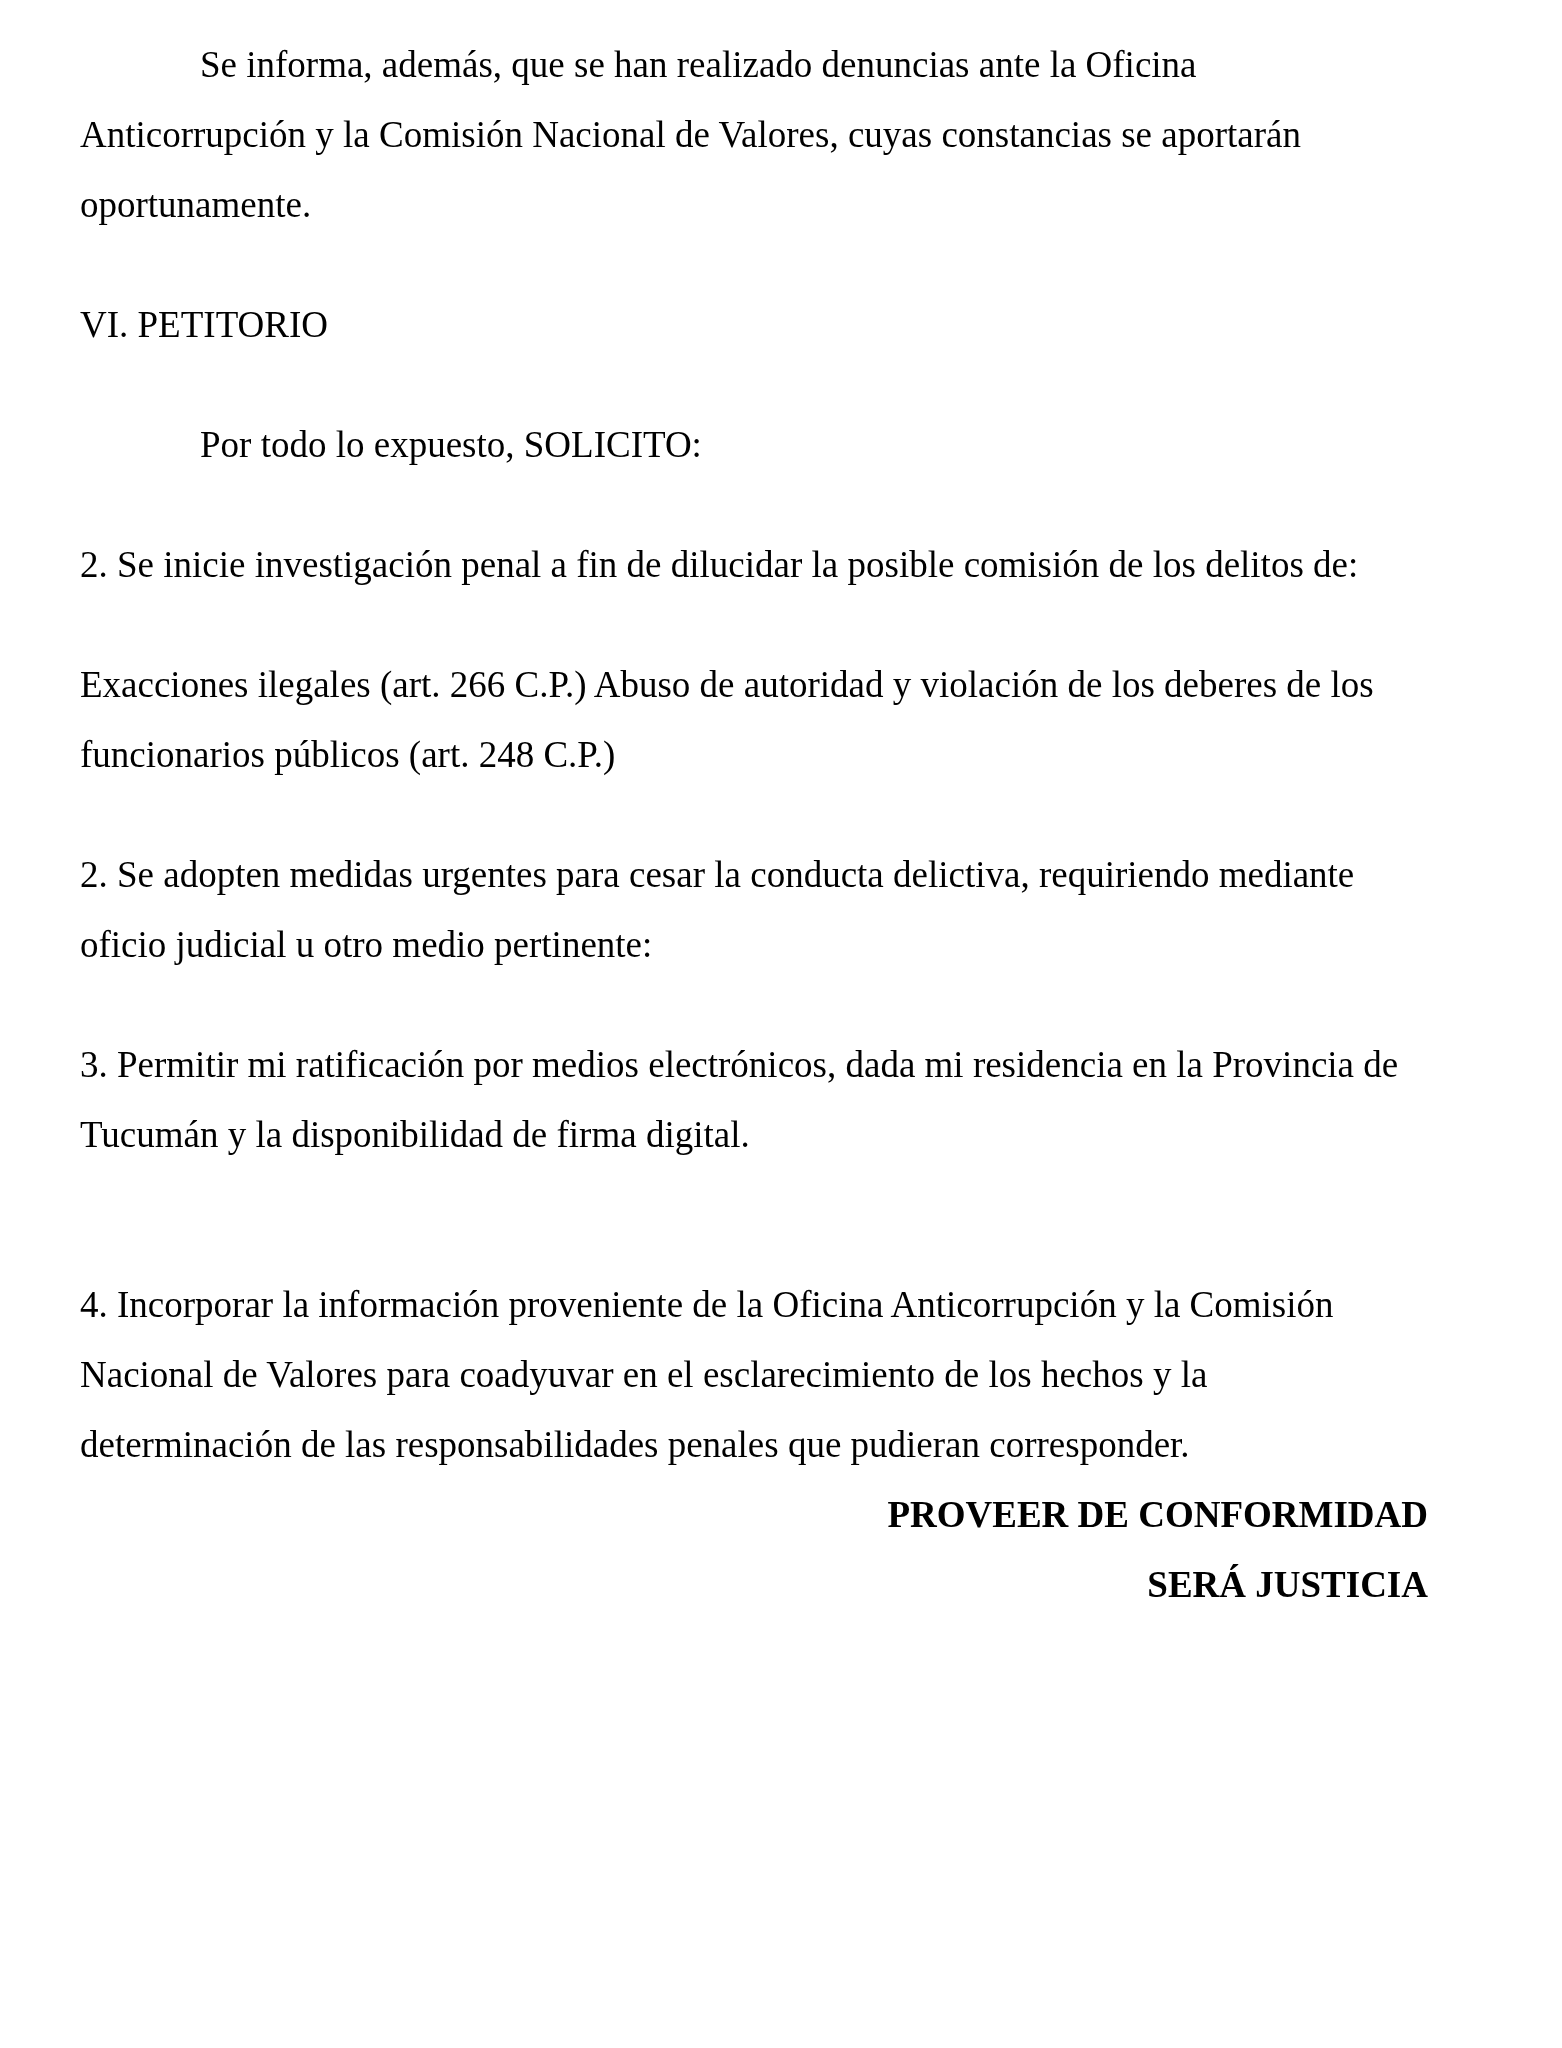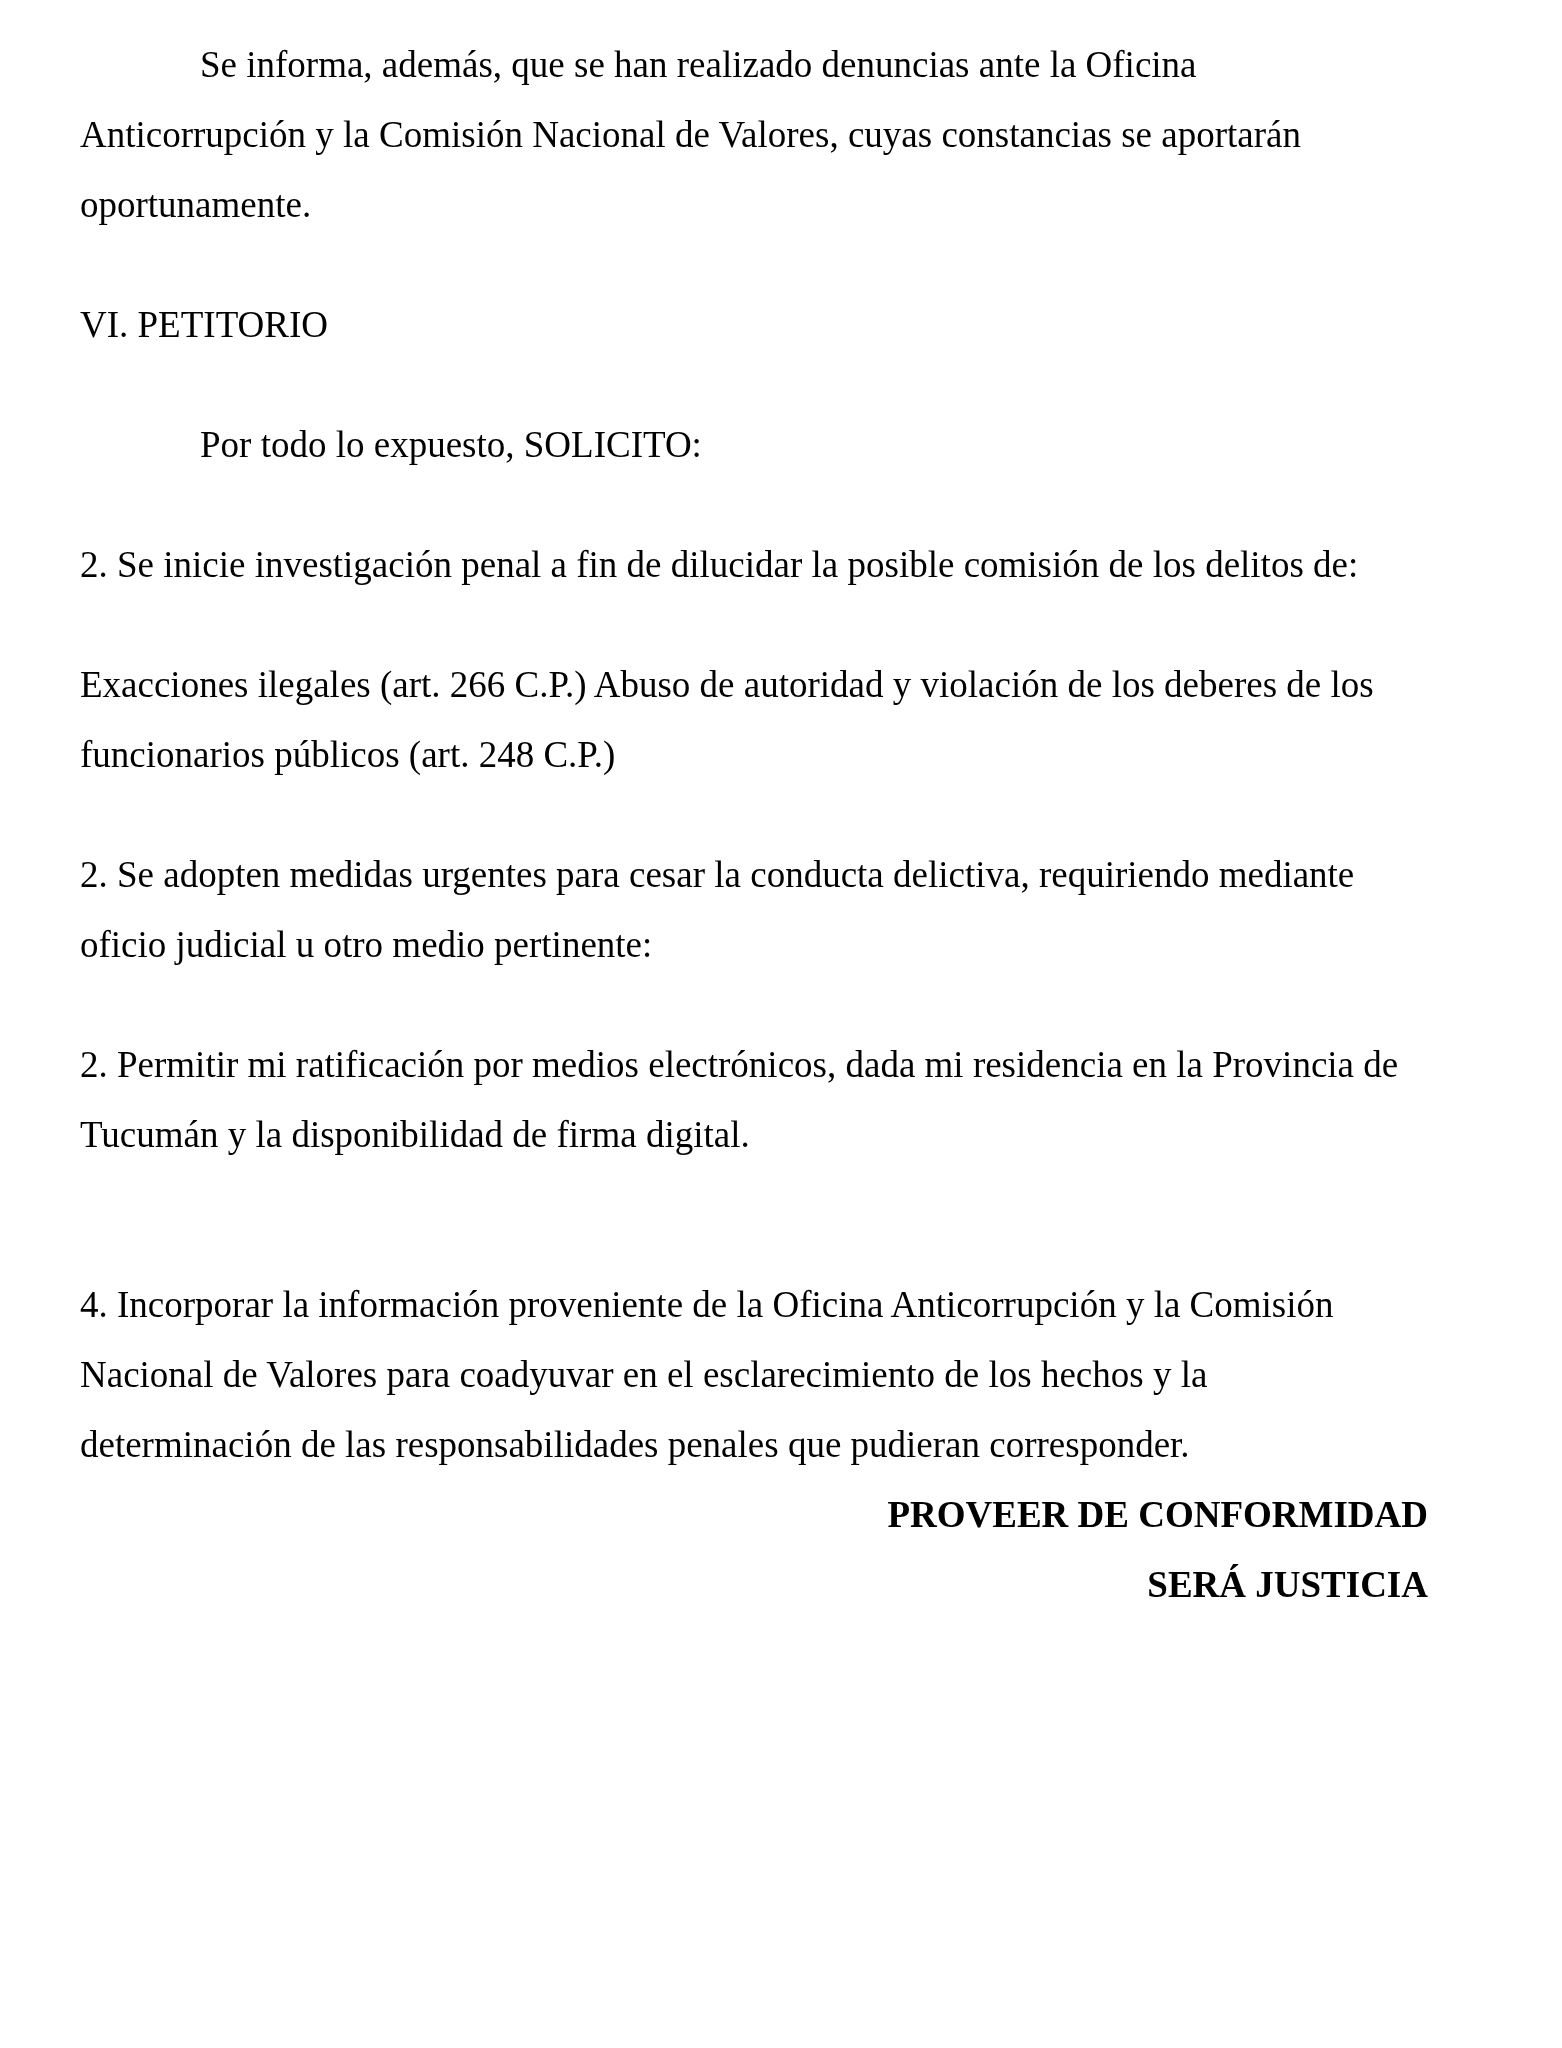--- a/index.html
+++ b/index.html
@@ -67,21 +67,21 @@
 
   <p>2. Se inicie investigación penal a fin de dilucidar la posible comisión de los delitos de:</p>
 
   <p>Exacciones ilegales (art. 266 C.P.) Abuso de autoridad y violación de los deberes de los funcionarios públicos (art. 248 C.P.)</p>
 
 
   <p>2. Se adopten medidas urgentes para cesar la conducta delictiva, requiriendo mediante oficio judicial u otro medio pertinente:</p>
 
 
 
-  <p>2. Permitir mi ratificación por medios electrónicos, dada mi residencia en la Provincia de Tucumán y la disponibilidad de firma digital.</p>
+  <p>3. Permitir mi ratificación por medios electrónicos, dada mi residencia en la Provincia de Tucumán y la disponibilidad de firma digital.</p>
 
   <p class="gap-large">4. Incorporar la información proveniente de la Oficina Anticorrupción y la Comisión Nacional de Valores para coadyuvar en el esclarecimiento de los hechos y la determinación de las responsabilidades penales que pudieran corresponder.</p>
 
   <div class="closing">
     <p>PROVEER DE CONFORMIDAD</p>
     <p>SERÁ JUSTICIA</p>
   </div>
 
 </div>
 

